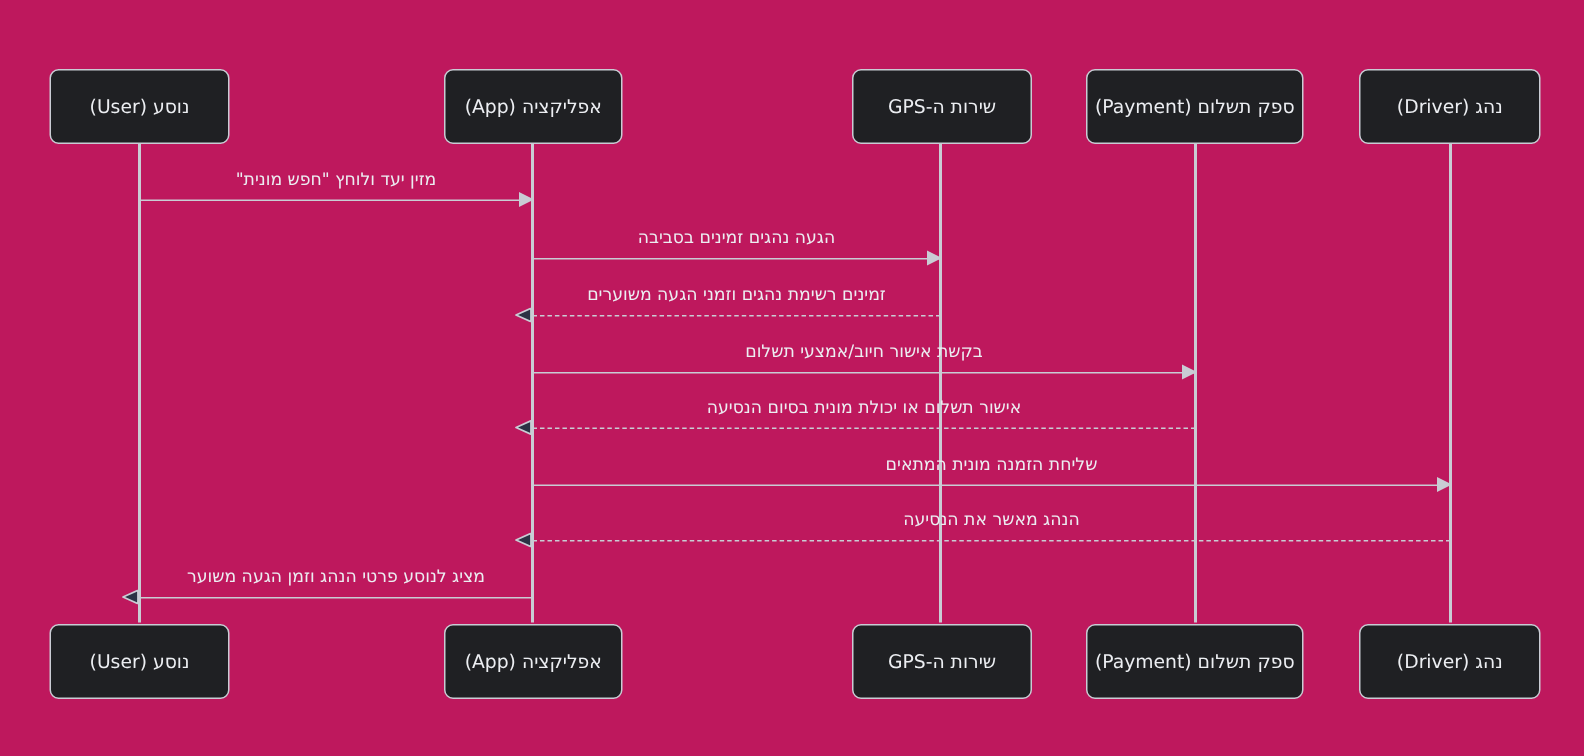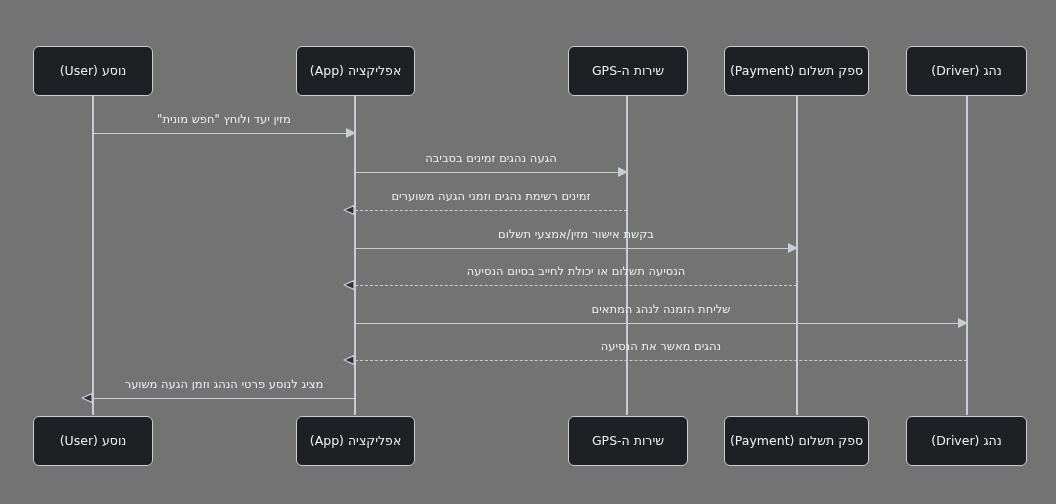--- a/index.html
+++ b/index.html
@@ -11,21 +11,21 @@
   body {
     width: 1056px;
     height: 504px;
     font-family: "DejaVu Sans", "Liberation Sans", sans-serif;
     overflow: hidden;
   }
   #diagram {
     position: relative;
     width: 1056px;
     height: 504px;
-    background: #737373;
+    background: #be185d;
   }
 
   
   .participant {
     position: absolute;
     box-sizing: border-box;
     background: #1f2023;
     border: 1.6px solid #c9ccd4;
     border-radius: 6px;
     color: #eceef2;
@@ -168,47 +168,47 @@
       <svg width="11" height="10" viewBox="0 0 11 10">
           <path d="M1 5 L11 0.5 L11 9.5 Z" fill="#2b3244" stroke="#c9ccd4" stroke-width="1.2" stroke-linejoin="round"></path>
         </svg>
     </div>
     <div class="msg-label">זמינים רשימת נהגים וזמני הגעה משוערים</div>
   </div>
 
   <div class="message solid" style="left:355px; top:248px; width:442px;">
     <div class="msg-line"></div>
     <div class="arrowhead right"></div>
-    <div class="msg-label">בקשת אישור מזין/אמצעי תשלום</div>
+    <div class="msg-label">בקשת אישור חיוב/אמצעי תשלום</div>
   </div>
 
   <div class="message dashed" style="left:355px; top:285px; width:442px;">
     <div class="msg-line"></div>
     <div class="arrowhead left hollow">
       <svg width="11" height="10" viewBox="0 0 11 10">
           <path d="M1 5 L11 0.5 L11 9.5 Z" fill="#2b3244" stroke="#c9ccd4" stroke-width="1.2" stroke-linejoin="round"></path>
         </svg>
     </div>
-    <div class="msg-label">הנסיעה תשלום או יכולת לחייב בסיום הנסיעה</div>
+    <div class="msg-label">אישור תשלום או יכולת מונית בסיום הנסיעה</div>
   </div>
 
   <div class="message solid" style="left:355px; top:323px; width:612px;">
     <div class="msg-line"></div>
     <div class="arrowhead right"></div>
-    <div class="msg-label">שליחת הזמנה לנהג המתאים</div>
+    <div class="msg-label">שליחת הזמנה מונית המתאים</div>
   </div>
 
   <div class="message dashed" style="left:355px; top:360px; width:612px;">
     <div class="msg-line"></div>
     <div class="arrowhead left hollow">
       <svg width="11" height="10" viewBox="0 0 11 10">
           <path d="M1 5 L11 0.5 L11 9.5 Z" fill="#2b3244" stroke="#c9ccd4" stroke-width="1.2" stroke-linejoin="round"></path>
         </svg>
     </div>
-    <div class="msg-label">נהגים מאשר את הנסיעה</div>
+    <div class="msg-label">הנהג מאשר את הנסיעה</div>
   </div>
 
   <div class="message solid" style="left:93px; top:398px; width:262px;">
     <div class="msg-line"></div>
     <div class="arrowhead left hollow">
       <svg width="11" height="10" viewBox="0 0 11 10">
           <path d="M1 5 L11 0.5 L11 9.5 Z" fill="#2b3244" stroke="#c9ccd4" stroke-width="1.2" stroke-linejoin="round"></path>
         </svg>
     </div>
     <div class="msg-label">מציג לנוסע פרטי הנהג וזמן הגעה משוער</div>

